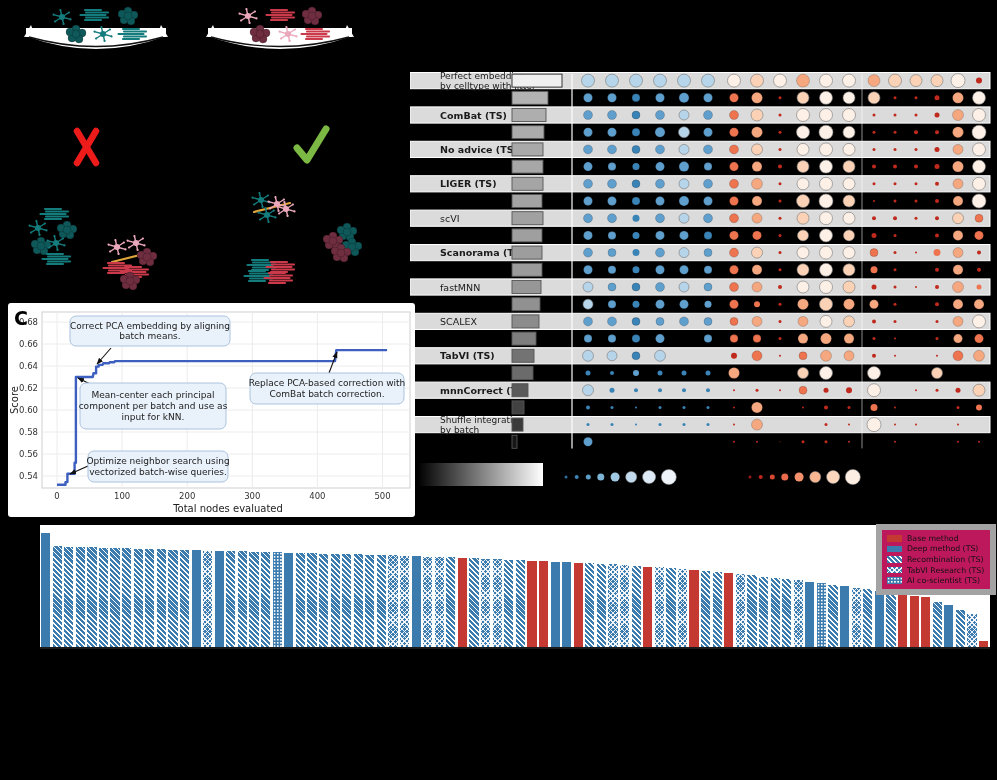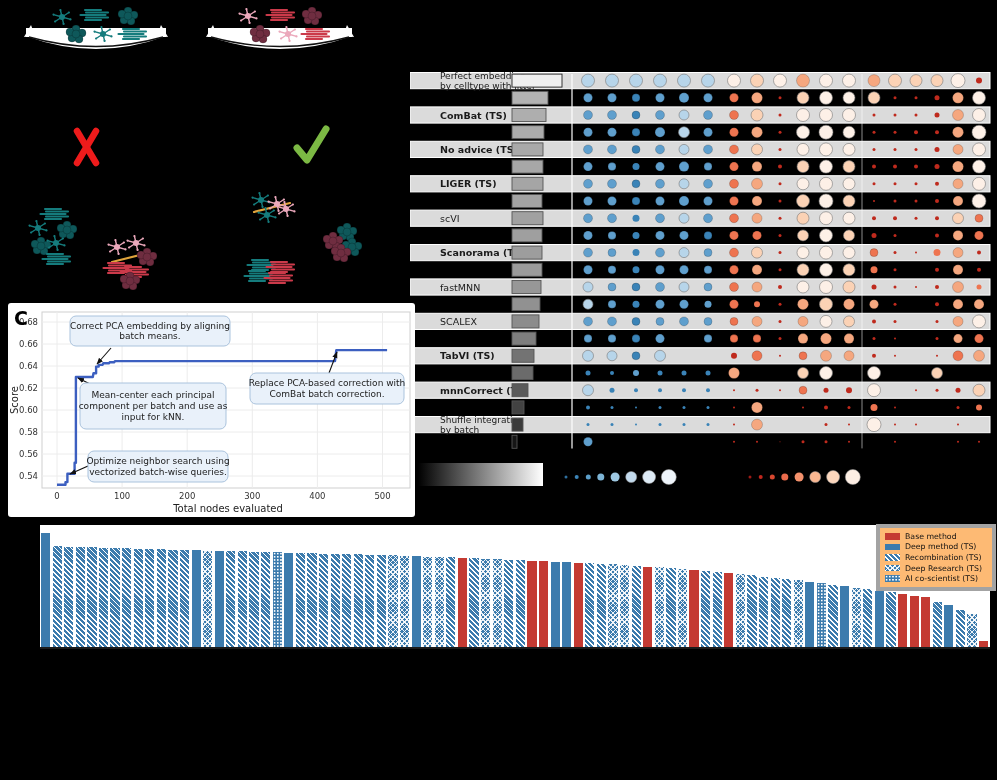--- a/index.html
+++ b/index.html
@@ -8,21 +8,21 @@
   .abs{position:absolute;}
   #panelC-box{left:8px;top:303px;width:407px;height:214px;background:#fff;border-radius:3px;}
   #panelD-plot{left:40px;top:525px;width:950px;height:122px;background:#fff;border-bottom:2px solid #1a1a1a;}
   .dbar{position:absolute;bottom:0;width:9.2px;}
   .pS{background:#3c7bad;}
   .pR{background:#c43a32;}
   .pD{background:repeating-linear-gradient(45deg,#3c7bad 0 2.4px,#fff 2.4px 3.6px);}
   .pX{background:repeating-linear-gradient(45deg,rgba(255,255,255,.9) 0 1px,rgba(0,0,0,0) 1px 3.4px),
                repeating-linear-gradient(-45deg,rgba(255,255,255,.9) 0 1px,rgba(0,0,0,0) 1px 3.4px),#3c7bad;}
   .pA{background:radial-gradient(circle,#fff 0.9px,rgba(0,0,0,0) 1px),#3c7bad;background-size:3.2px 3.2px;}
-  #panelD-legend{left:876px;top:524px;width:120px;background:#fdba74;border:4px solid #a3a3a3;
+  #panelD-legend{left:876px;top:524px;width:120px;background:#be185d;border:6px solid #a3a3a3;
                  padding:3px 4px 3px 5px;box-sizing:border-box;}
   .leg-row{display:flex;align-items:center;height:10.6px;}
   .leg-swatch{width:15px;height:6.5px;margin-right:5px;flex:0 0 15px;}
   .leg-label{font-size:7.8px;color:#111;white-space:nowrap;}
   svg text{font-family:"DejaVu Sans","Liberation Sans",sans-serif;}
 </style>
 </head>
 <body>
 
 <svg id="panelA" class="abs" style="left:0;top:0" width="400" height="300" viewBox="0 0 400 300">
@@ -1103,19 +1103,19 @@
     <div class="leg-row">
       <span class="leg-swatch pS"></span>
       <span class="leg-label">Deep method (TS)</span>
     </div>
     <div class="leg-row">
       <span class="leg-swatch pD"></span>
       <span class="leg-label">Recombination (TS)</span>
     </div>
     <div class="leg-row">
       <span class="leg-swatch pX"></span>
-      <span class="leg-label">Deep Research (TS)</span>
+      <span class="leg-label">TabVI Research (TS)</span>
     </div>
     <div class="leg-row">
       <span class="leg-swatch pA"></span>
       <span class="leg-label">AI co-scientist (TS)</span>
     </div>
   </div>
 
 </body></html>

